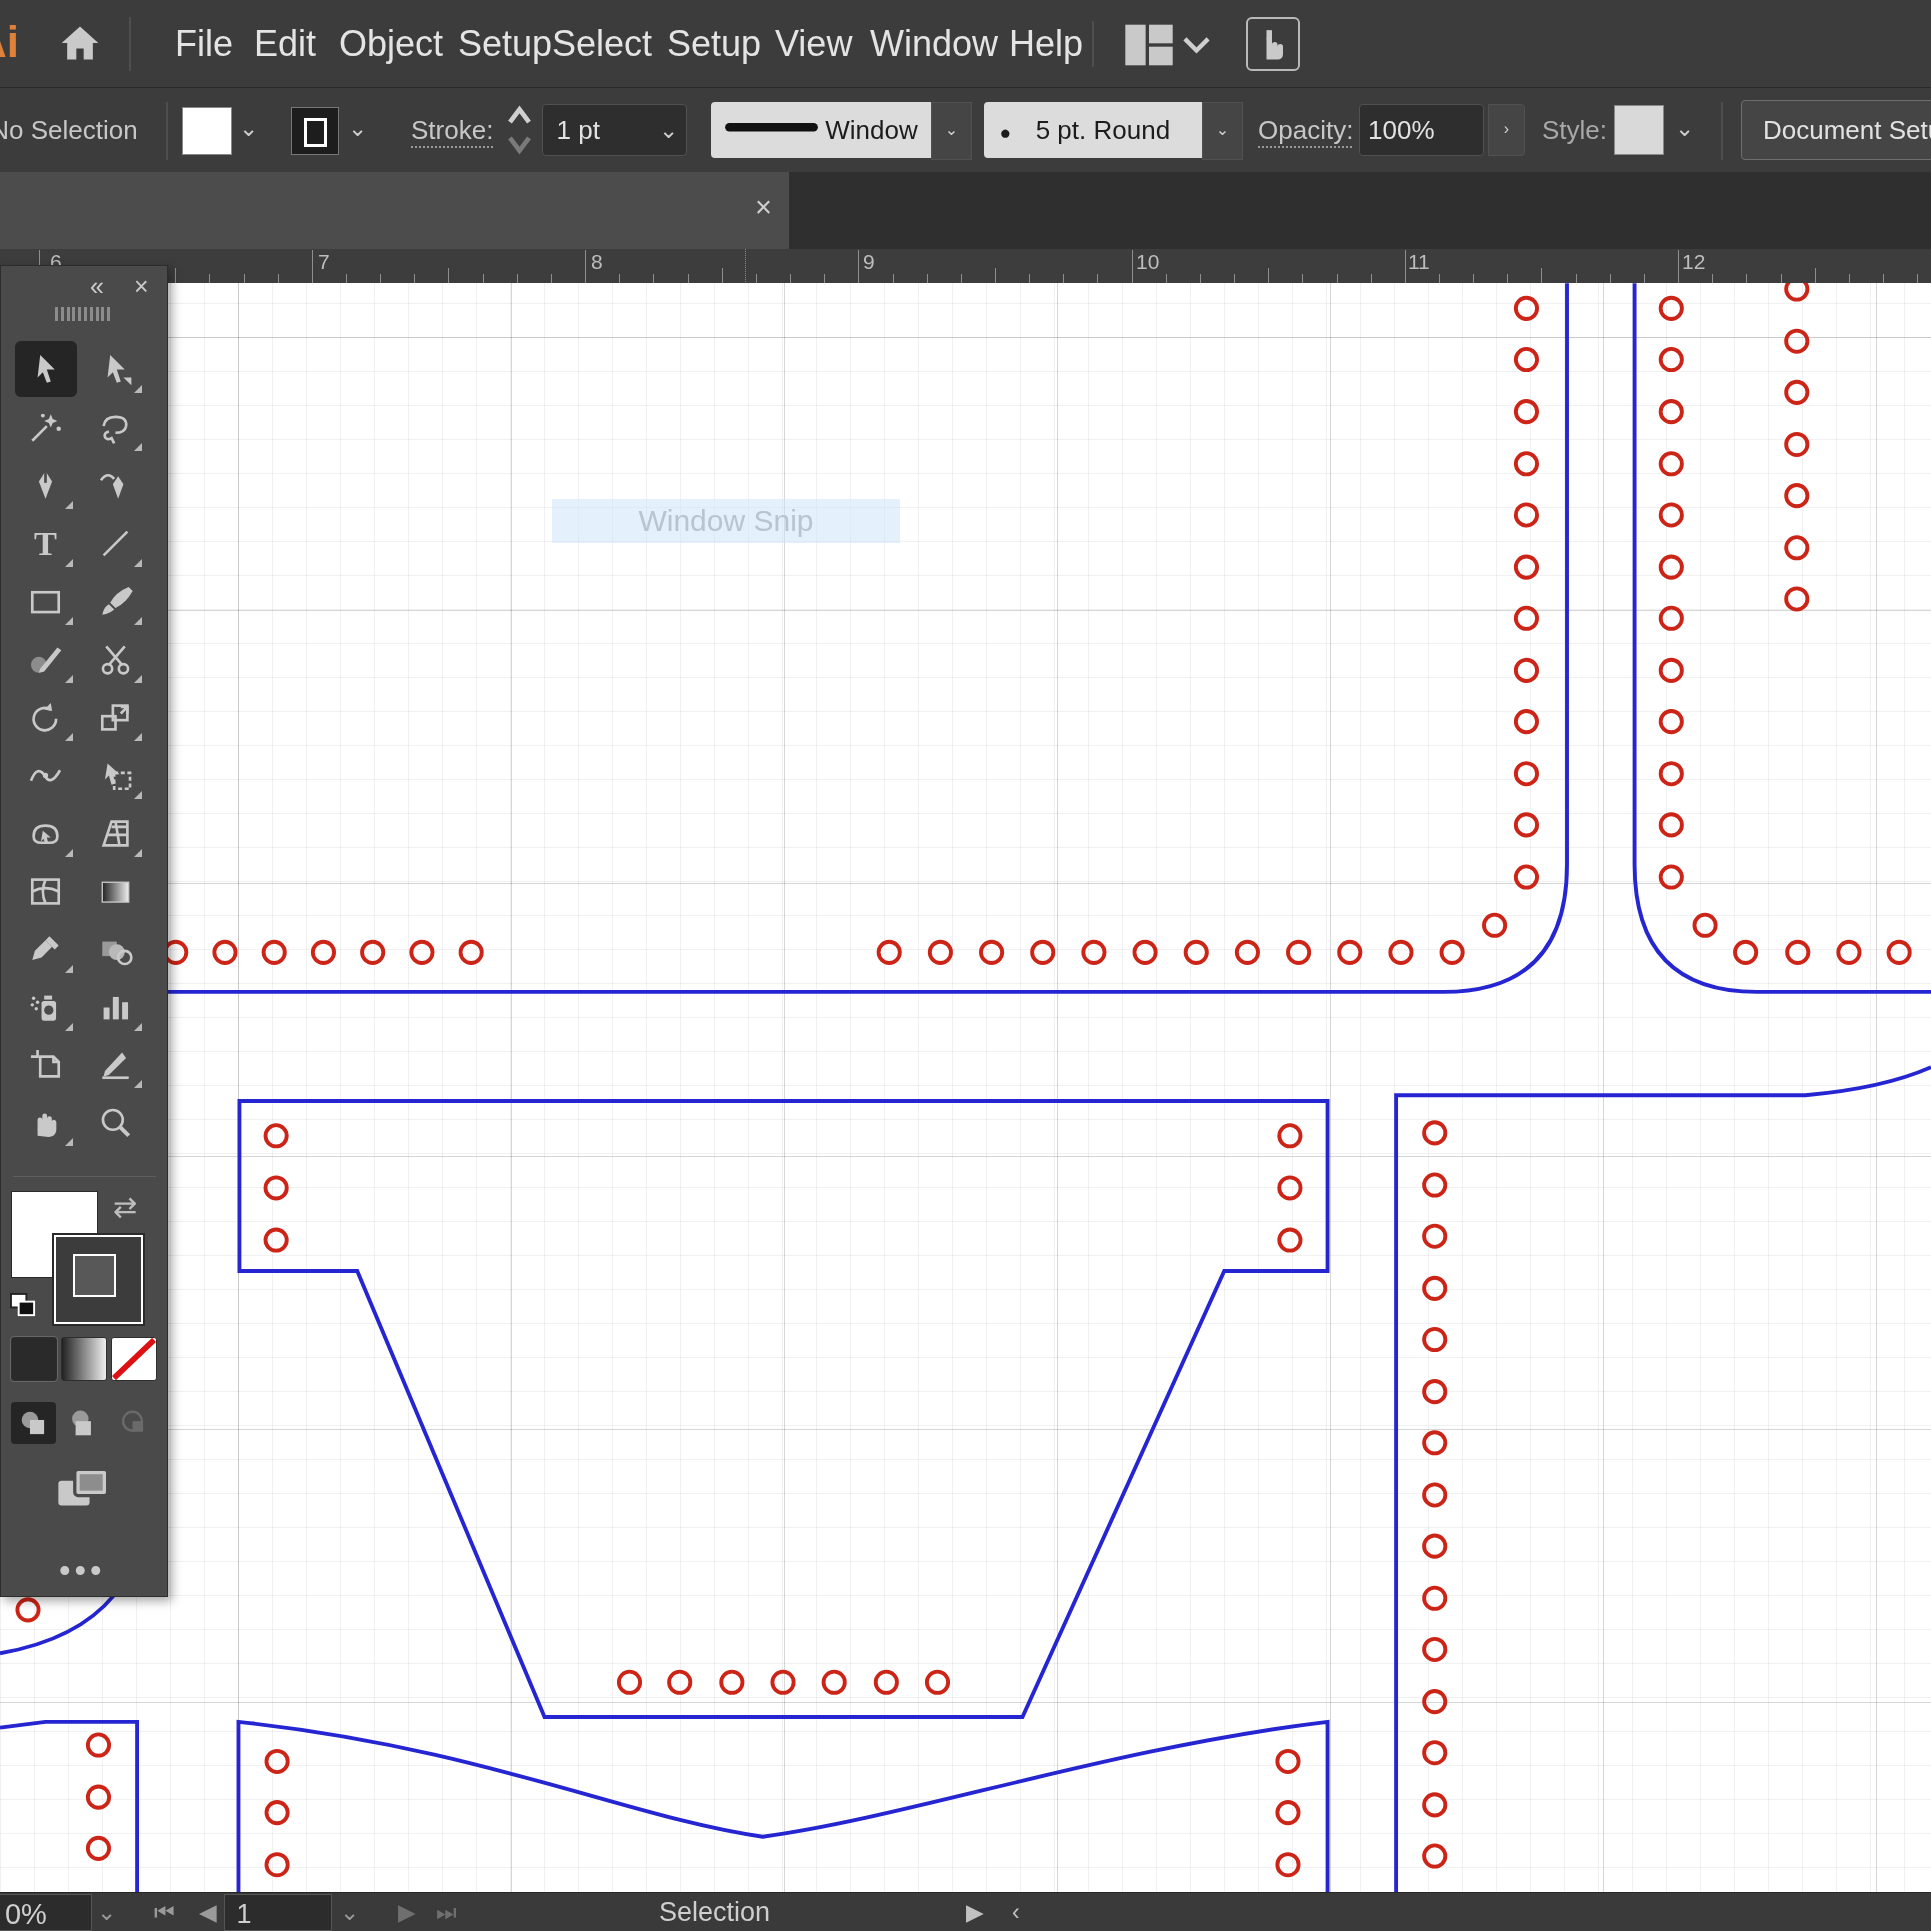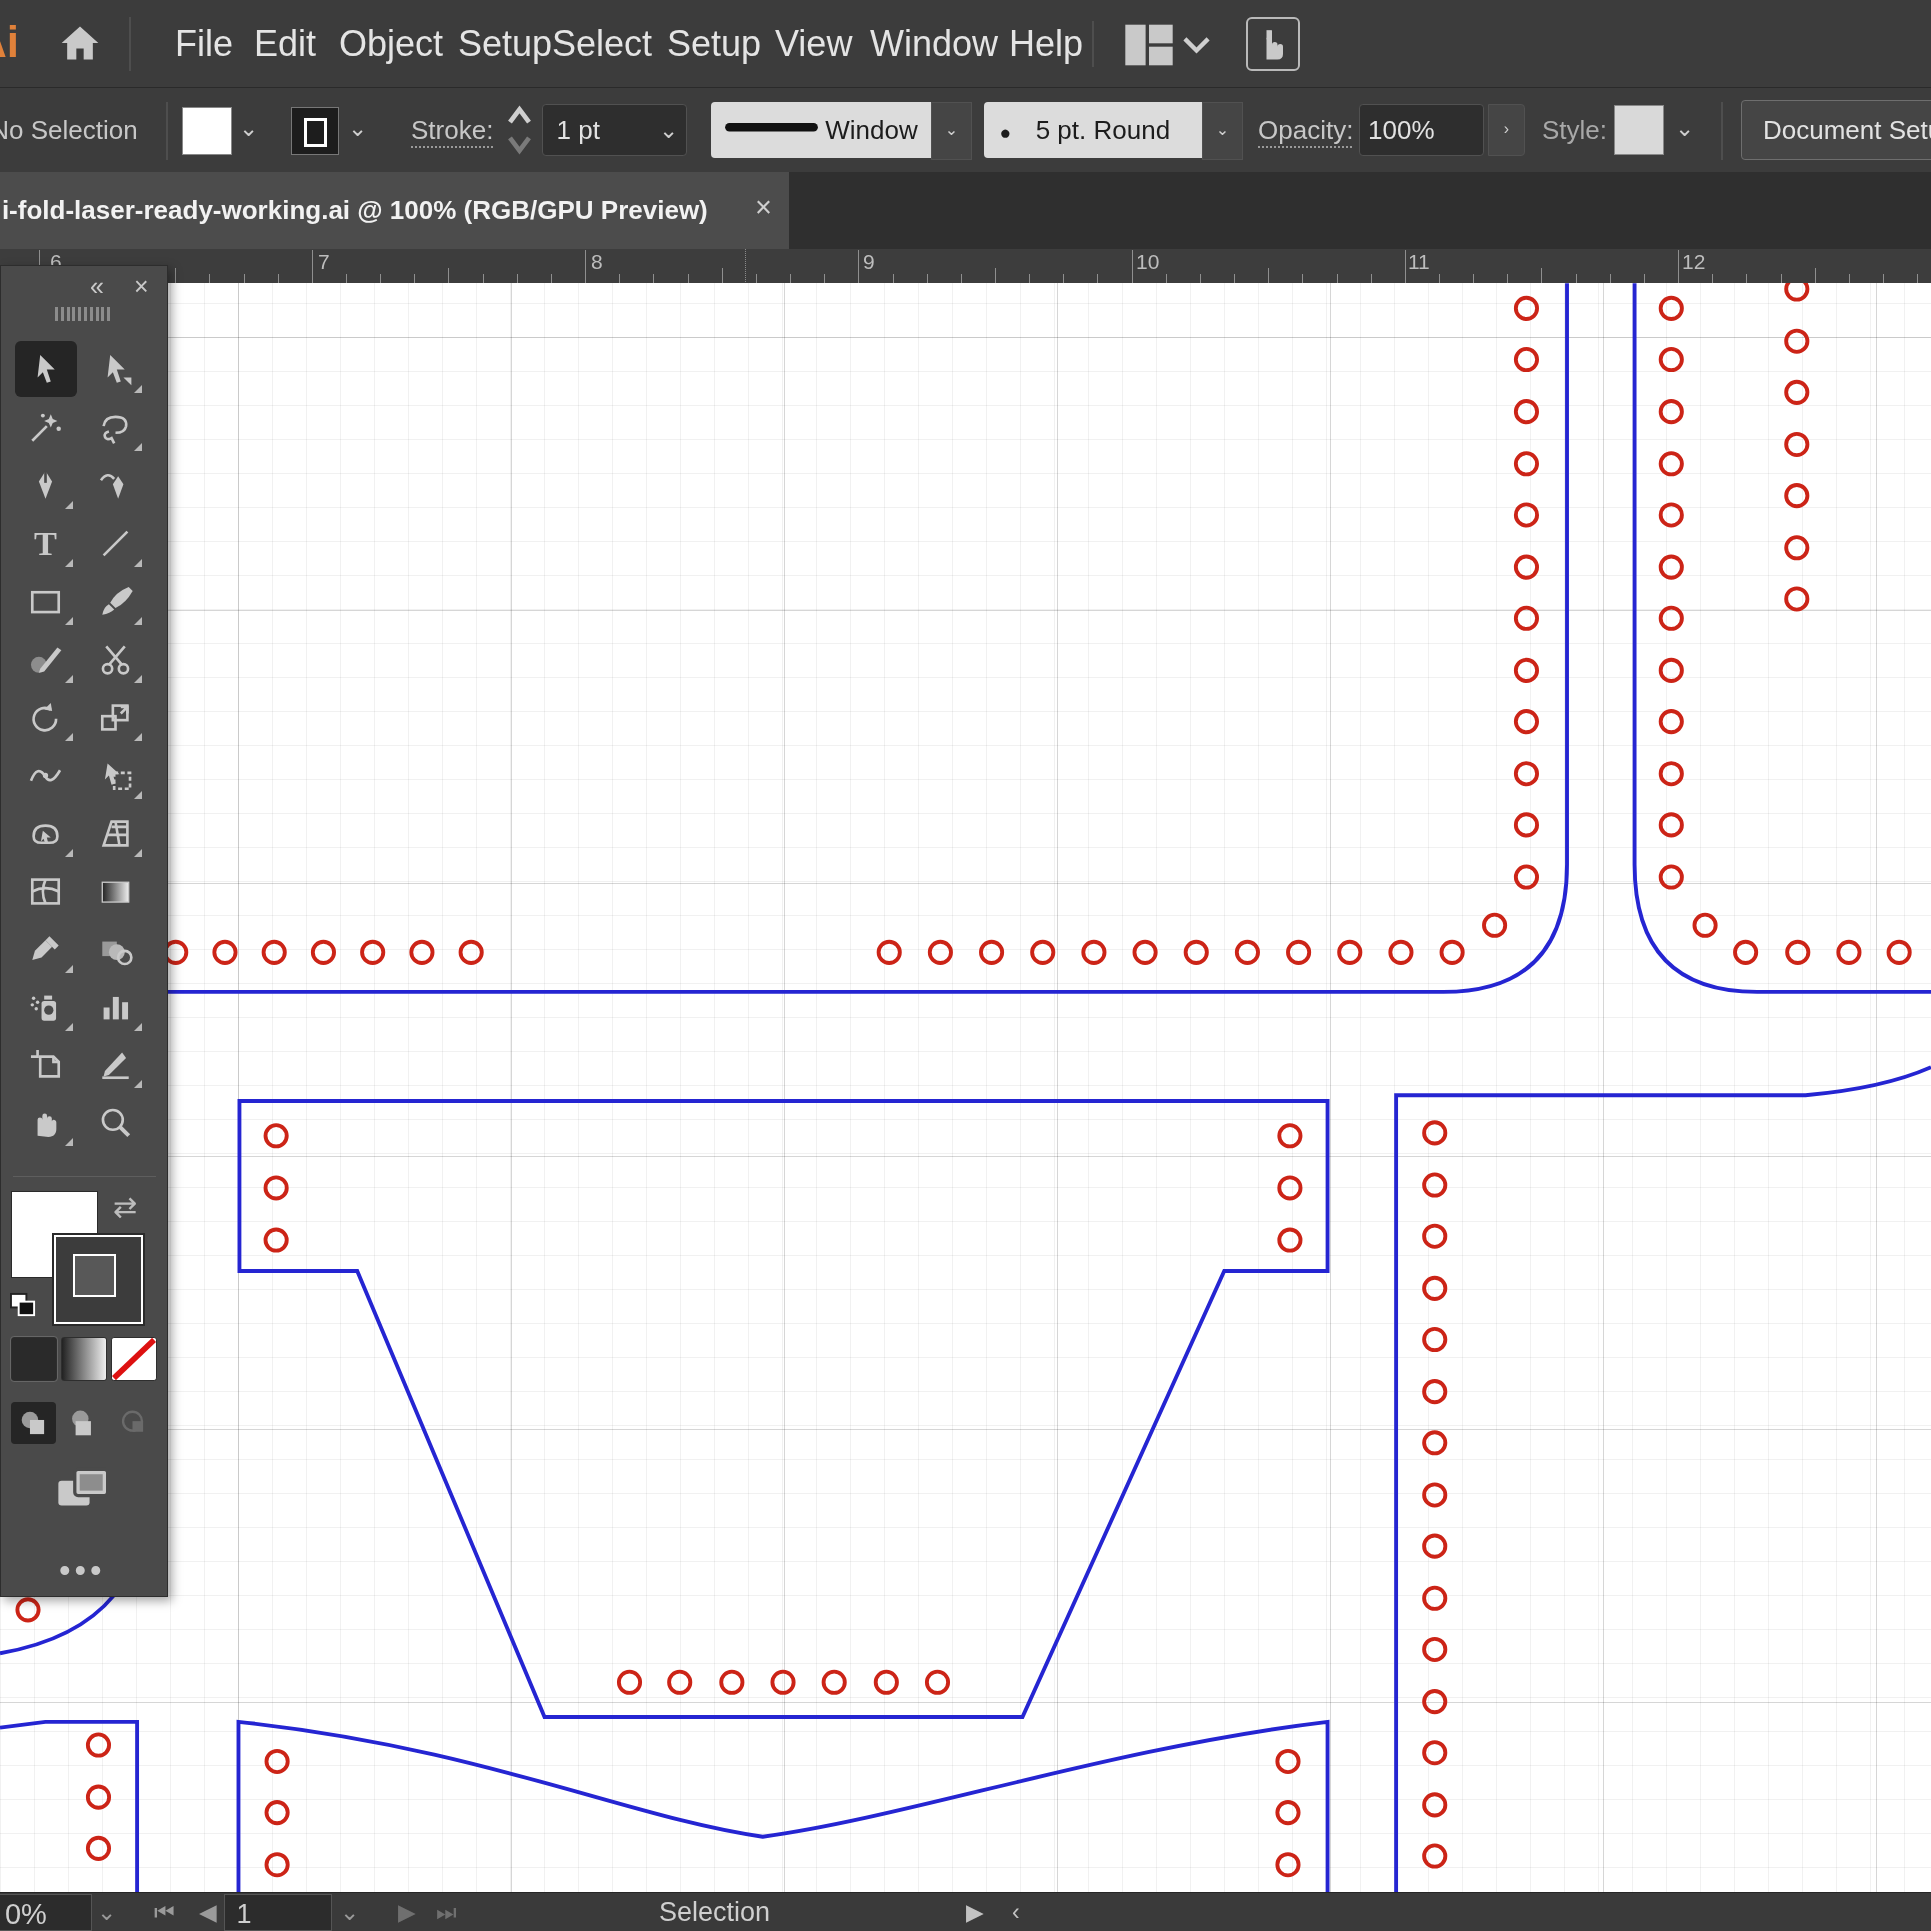--- a/index.html
+++ b/index.html
@@ -163,21 +163,20 @@
     <div class="abs" style="left:1614px;top:17.4px;width:48px;height:48px;background:#d9d9d9;border:1px solid #888;"></div>
     <div class="abs chev" style="left:1675px;top:27px;">⌄</div>
     <div class="abs vsep" style="left:1721px;top:13.5px;height:58px;"></div>
     <div class="abs dark-field" style="left:1741px;top:11.6px;width:232px;height:58px;line-height:58px;background:#454545;border:1.9px solid #6e6e6e;">
       <span style="margin-left:21px;white-space:nowrap;">Document Setup</span>
     </div>
   </div>
 
   <div id="tabbar" class="abs">
     <div id="doc-tab" class="abs">
-      <div id="tab-title" class="abs">i-fold-laser-ready-working.ai @ 100% (RGB/GPU Preview)</div>
       <div id="tab-close" class="abs">×</div>
     </div>
   </div>
 
   <div id="ruler" class="abs">
     <div id="ruler-dash" class="abs"></div>
   <div class="tick" style="left: 39px; height: 33px;"></div>
       <div class="tick" style="left: 73px; height: 8.7px;"></div>
       <div class="tick" style="left: 107px; height: 8.7px;"></div>
       <div class="tick" style="left: 141px; height: 8.7px;"></div>
@@ -339,20 +338,21 @@
         <circle cx="704" cy="1449" r="11" stroke="#cc2417" stroke-width="4" fill="none"></circle>
         <circle cx="758" cy="1449" r="11" stroke="#cc2417" stroke-width="4" fill="none"></circle>
         <circle cx="811" cy="1449" r="11" stroke="#cc2417" stroke-width="4" fill="none"></circle>
         <circle cx="864" cy="1449" r="11" stroke="#cc2417" stroke-width="4" fill="none"></circle>
         <circle cx="918" cy="1449" r="11" stroke="#cc2417" stroke-width="4" fill="none"></circle>
         <circle cx="971" cy="1449" r="11" stroke="#cc2417" stroke-width="4" fill="none"></circle>
         <circle cx="1548" cy="665" r="11" stroke="#cc2417" stroke-width="4" fill="none"></circle>
         <circle cx="1766" cy="665" r="11" stroke="#cc2417" stroke-width="4" fill="none"></circle>
         <circle cx="29" cy="1374" r="11" stroke="#cc2417" stroke-width="4" fill="none"></circle>
       </svg>
+    <div id="snip-ghost" class="abs">Window Snip</div>
   </div>
 
   <div id="toolbar" class="abs">
     <div id="tb-collapse" class="abs">«</div>
     <div id="tb-close" class="abs">×</div>
     <div id="tb-grip" class="abs"></div>
     <div id="tools-grid">
         <div class="tool sel" style="left: 13.5px; top: 75px;">
           <svg viewBox="0 0 28 28">
             <path d="M10 3 L21 14 L15 14 L18 23 L15 24 L12 16 L8 20 Z" fill="#c9c9c9"></path>

